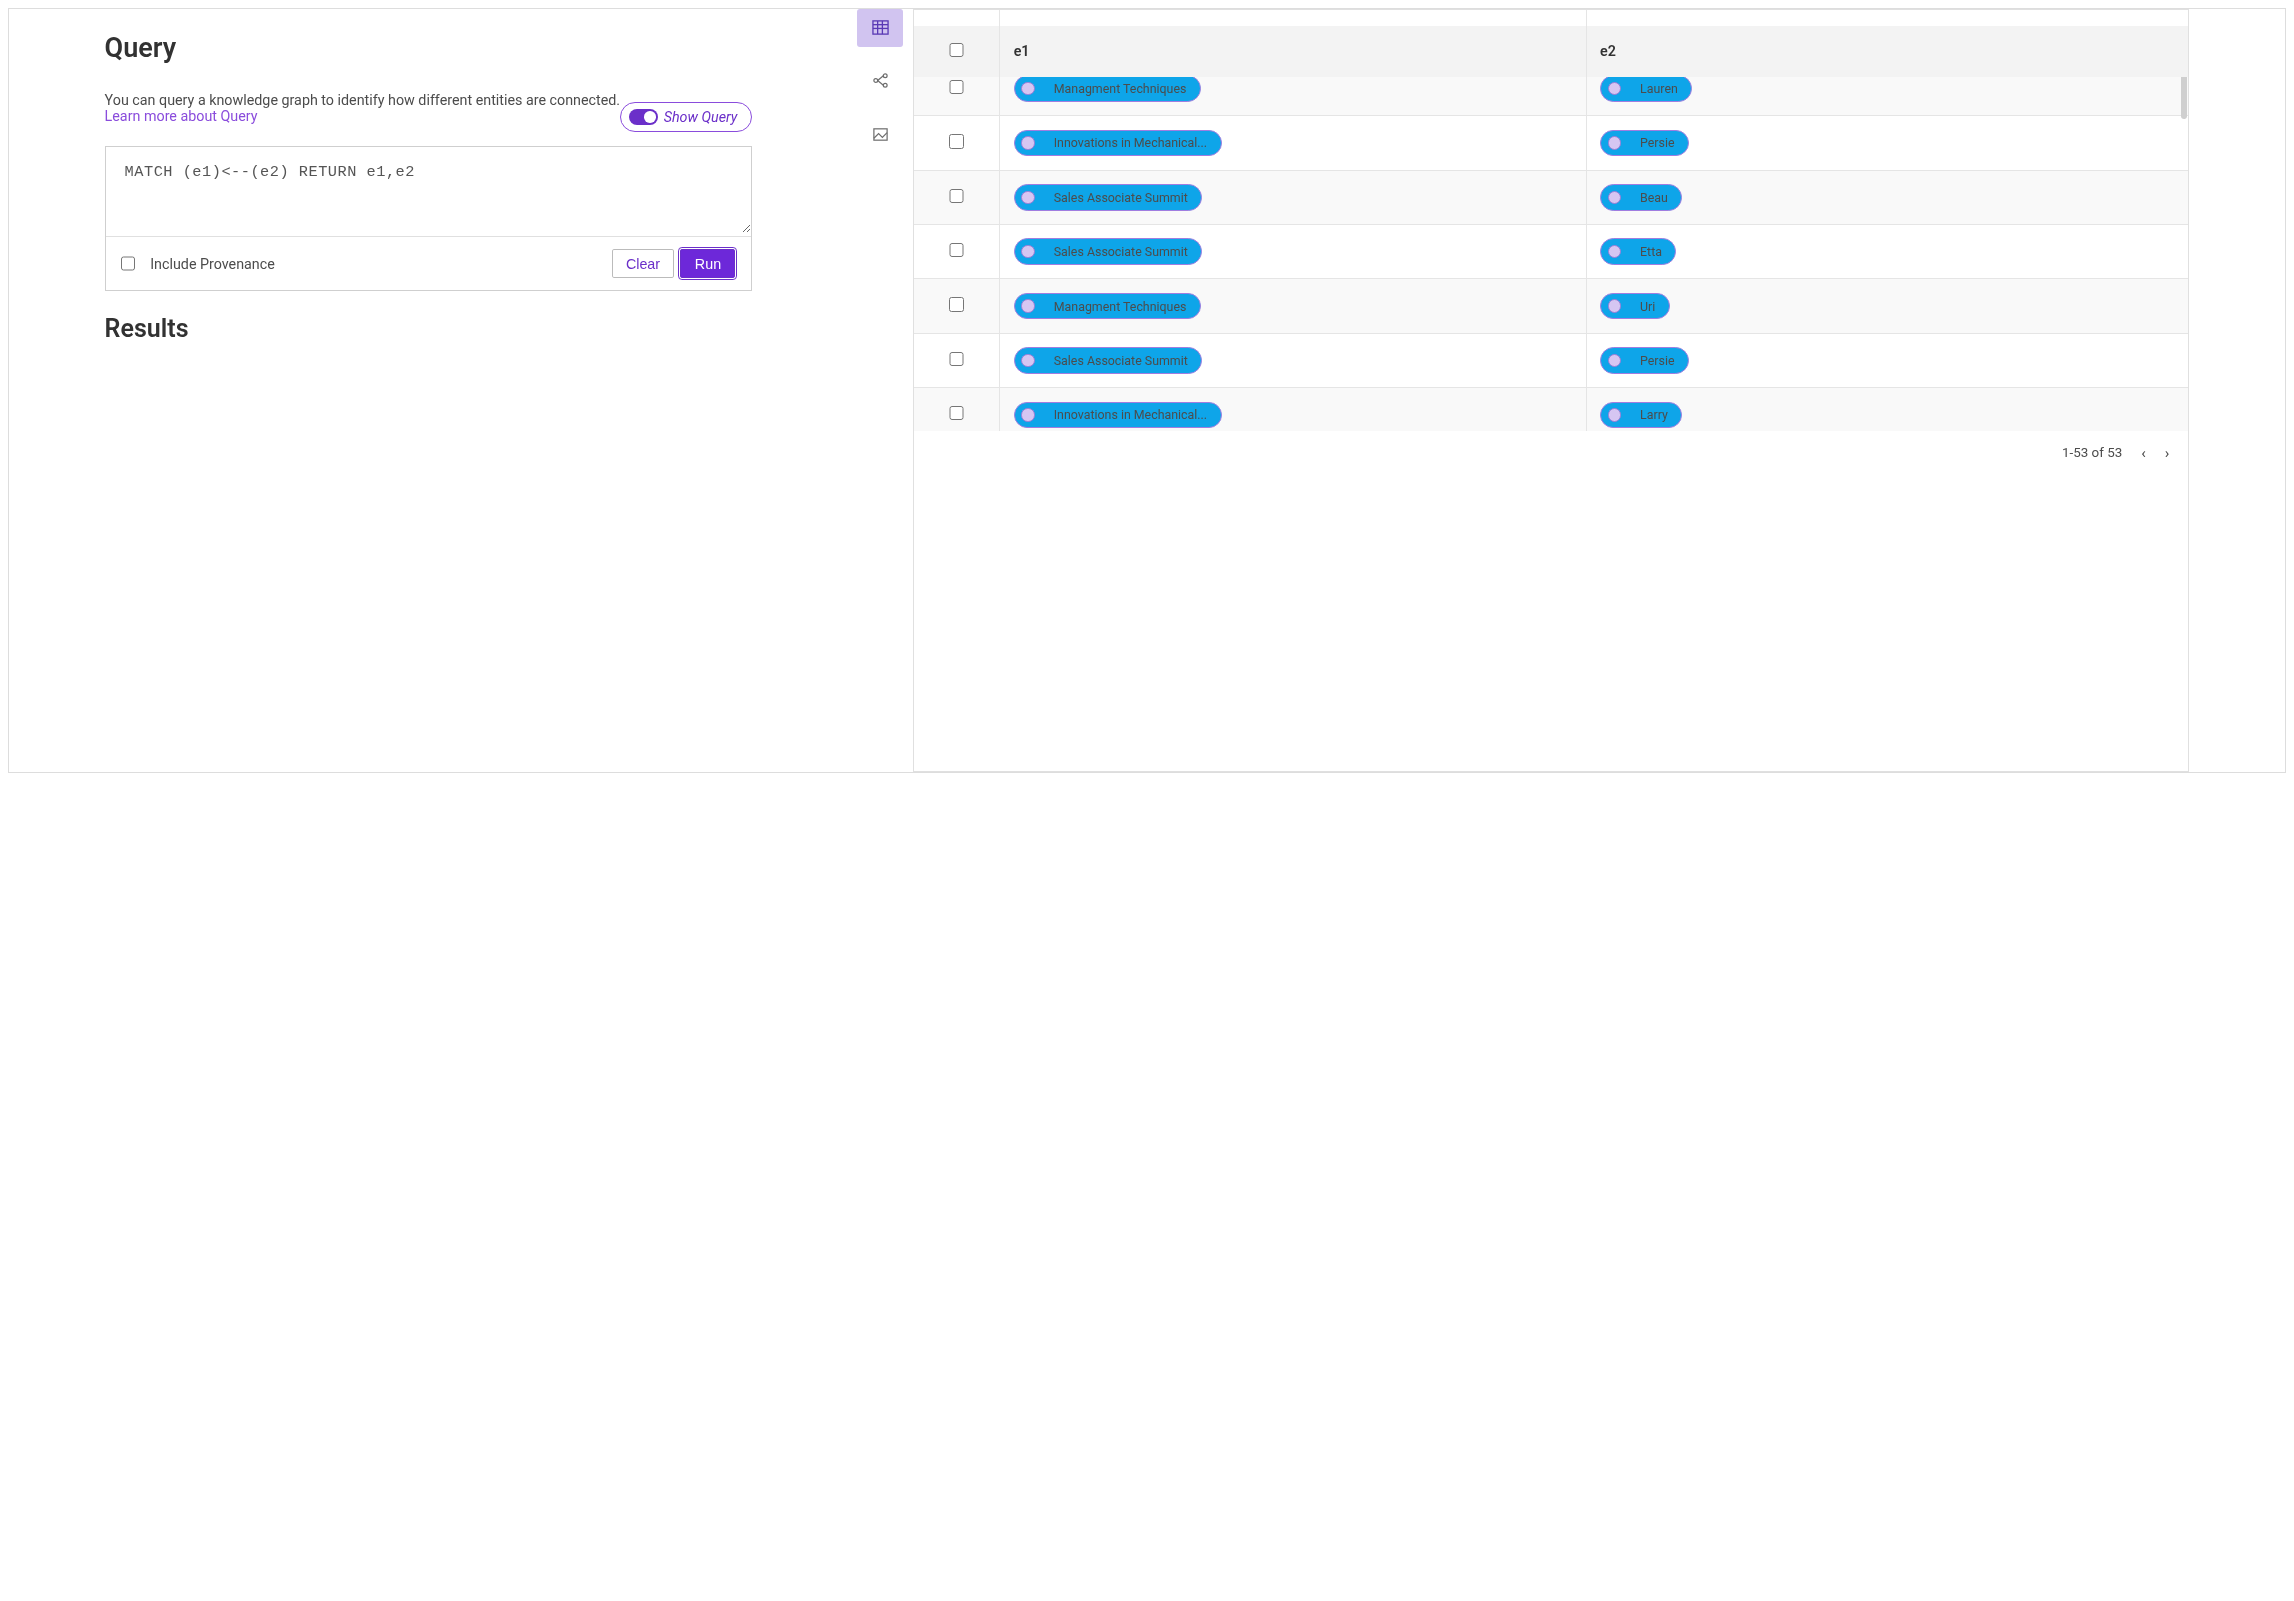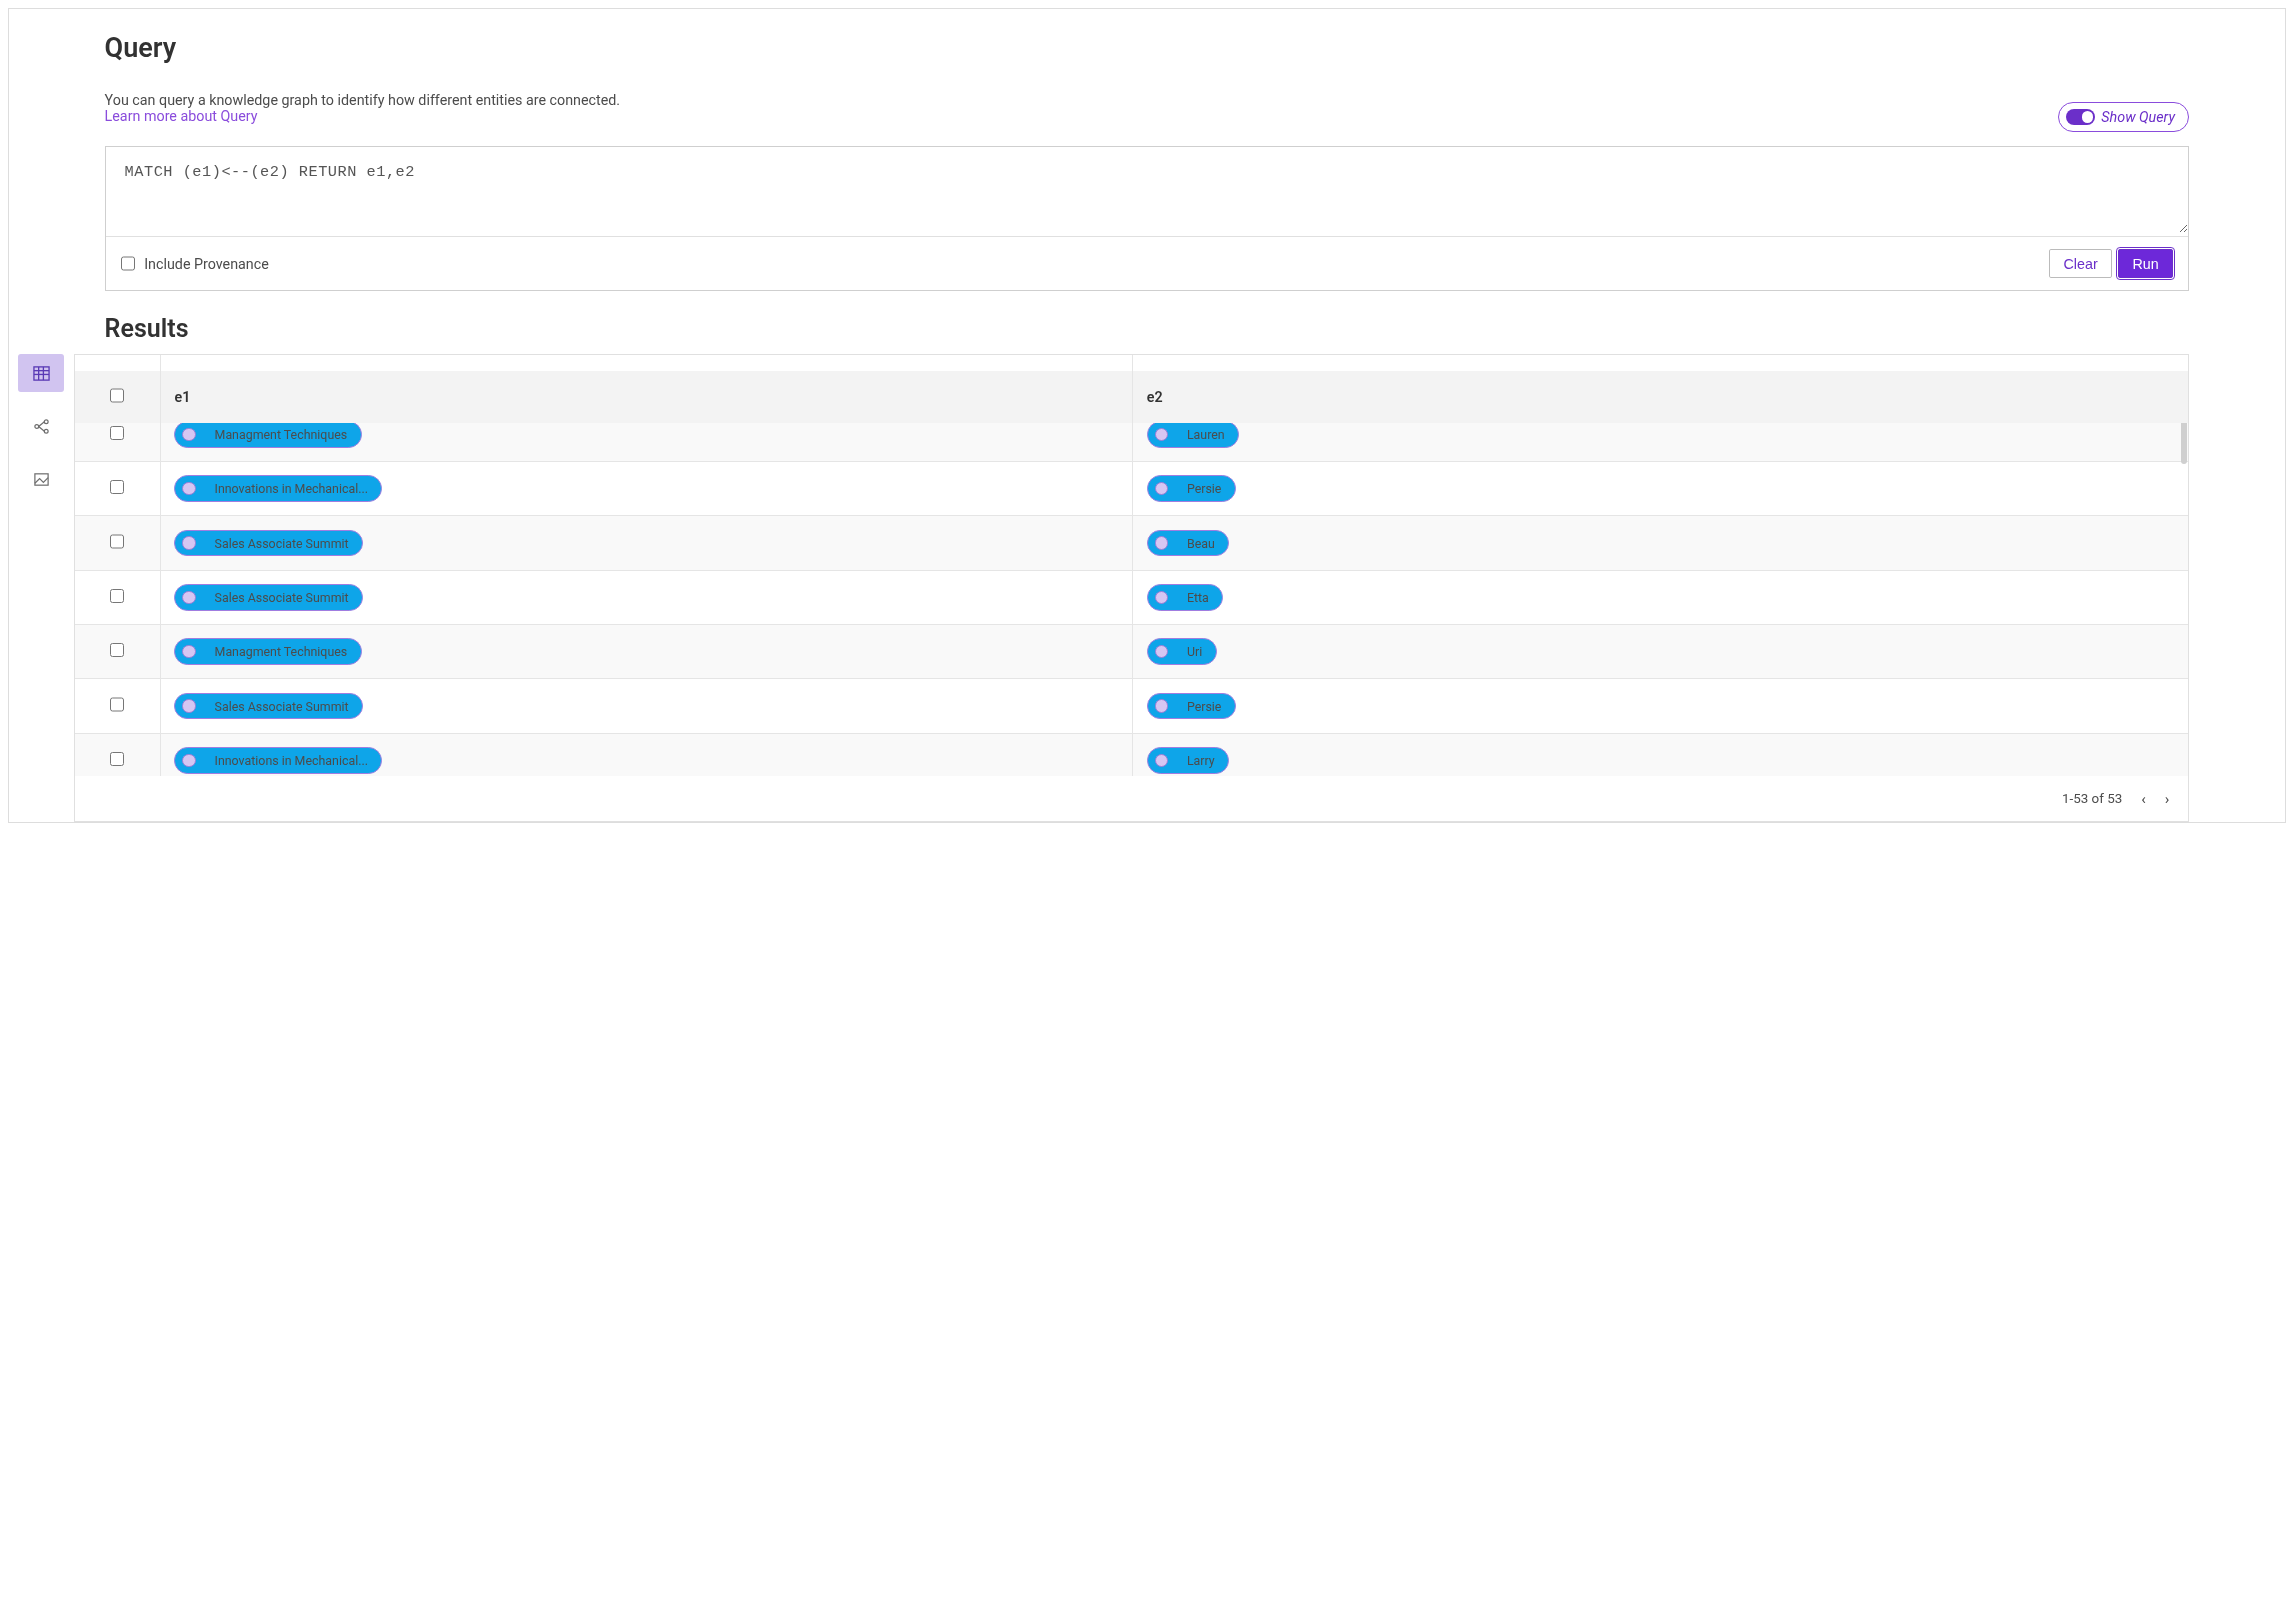--- a/index.html
+++ b/index.html
@@ -8,21 +8,20 @@
     background: #fff;
     color: #323232;
     font-size: 13.4px;
   }
   .page {
     border: 1px solid #ddd;
     margin: 7.6px;
     min-height: 765px;
     position: relative;
     display: flex;
-    flex-direction: column;
   }
   .content {
     padding: 23px 96px 0 96px;
   }
   .query-title {
     font-size: 27px;
     font-weight: 600;
     color: #323232;
     margin-bottom: 7.6px;
   }
@@ -93,21 +92,21 @@
   .query-actions {
     border-top: 1px solid #e0e0e0;
     padding: 11.5px 15.3px;
     display: flex;
     align-items: center;
     justify-content: space-between;
   }
   .provenance {
     display: flex;
     align-items: center;
-    gap: 9px;
+    gap: 15px;
     color: #4c4c4c;
     font-size: 14.3px;
   }
   .provenance input { width: 14.3px; height: 14.3px; }
   .action-buttons { display: flex; gap: 6px; }
   .btn {
     border-radius: 1.9px;
     font-size: 14.3px;
     padding: 5.7px 13.4px;
     cursor: pointer;

